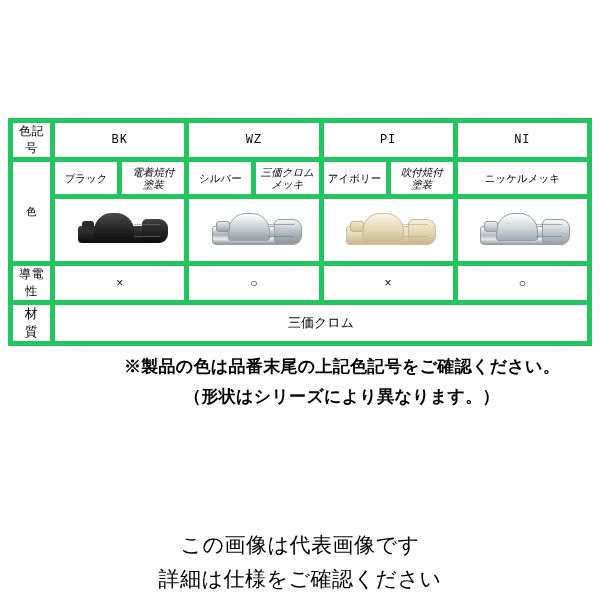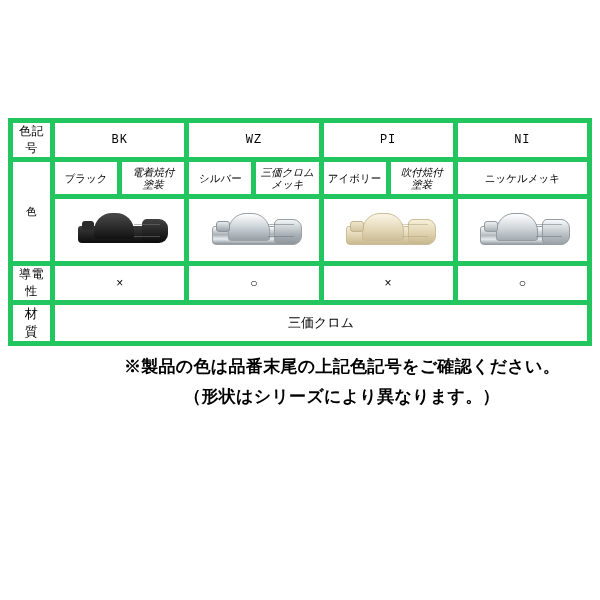--- a/index.html
+++ b/index.html
@@ -318,14 +318,18 @@
       </tr>
     </tbody>
       </table>
   </div>
 
   <div class="note-block">
     <div class="note-line">※製品の色は品番末尾の上記色記号をご確認ください。</div>
     <div class="note-line">（形状はシリーズにより異なります。）</div>
   </div>
 
+  <div class="footer-block">
+    <div class="footer-line">この画像は代表画像です</div>
+    <div class="footer-line">詳細は仕様をご確認ください</div>
+  </div>
 
 </div>
 
 </body></html>

